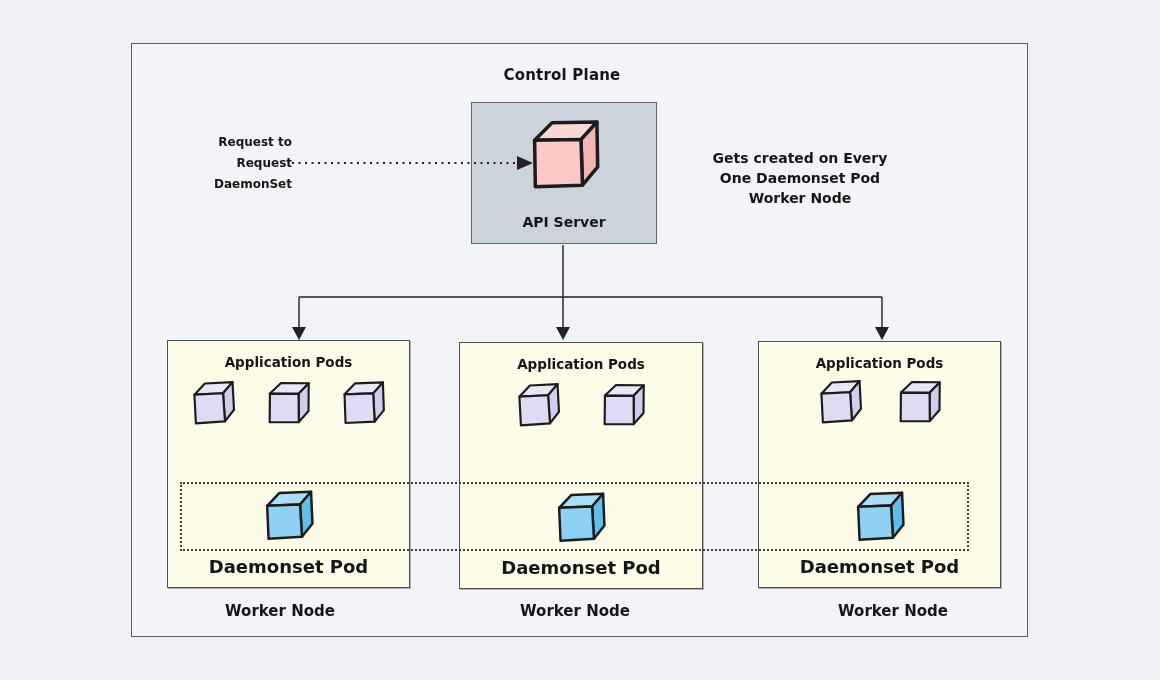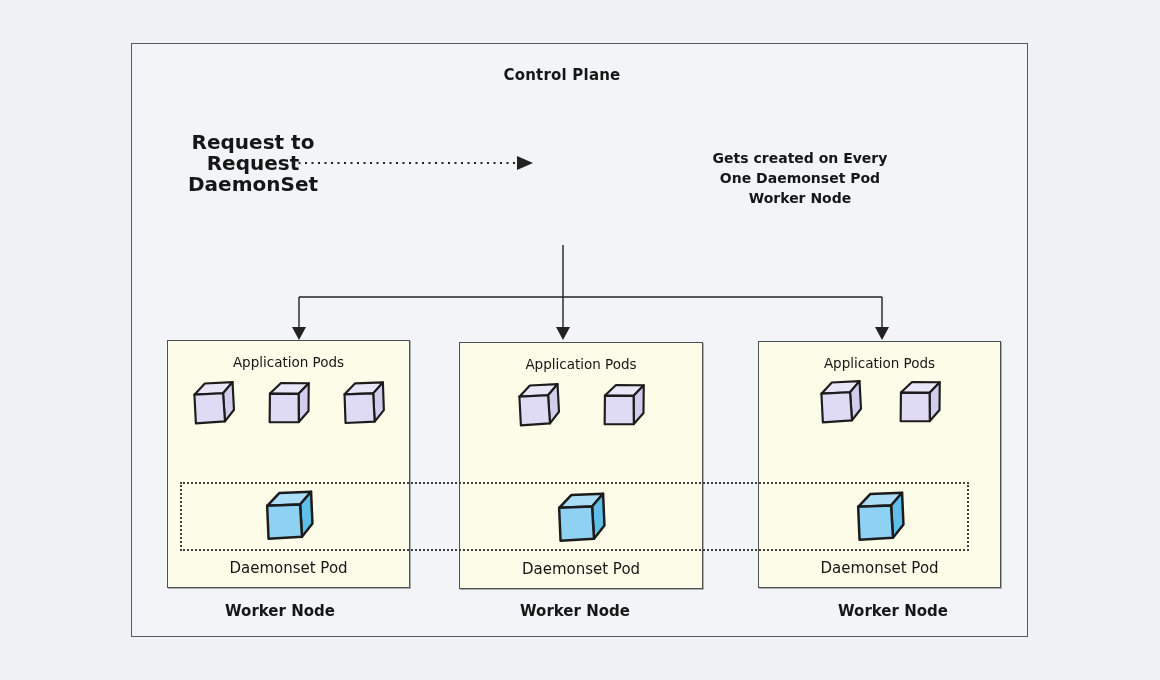--- a/index.html
+++ b/index.html
@@ -36,60 +36,60 @@
   }
   .api-cube{position:absolute;left:55px;top:13px;width:76px;height:76px;}
   .api-label{
     position:absolute;left:50%;bottom:13px;transform:translateX(-50%);
     font-size:14px;font-weight:600;white-space:nowrap;
   }
 
   
   .request-note{
     position:absolute;left:253px;top:132px;transform:translateX(-50%);
-    text-align:center;font-size:20px;font-weight:600;line-height:21px;z-index:3;
+    text-align:right;font-size:12px;font-weight:600;line-height:21px;z-index:3;
   }
   .side-note{
     position:absolute;left:800px;top:148px;transform:translateX(-50%);
     text-align:center;font-size:14px;font-weight:600;line-height:20px;z-index:3;
   }
 
   
   .worker-box{
     position:absolute;width:243px;height:248px;
     background:var(--worker-bg,#fdfce9);
     border:1.6px solid var(--worker-border,#4b5054);
     box-shadow:1px 1px 0 rgba(90,90,90,.45);
     box-sizing:border-box;z-index:2;
   }
   .worker-box.w1{left:167px;top:340px;}
   .worker-box.w2{left:459px;top:342px;width:244px;height:247px;}
   .worker-box.w3{left:758px;top:341px;height:247px;}
   .node-title{
     position:absolute;left:50%;top:13px;transform:translateX(-50%);
-    font-size:13.5px;font-weight:400;white-space:nowrap;
+    font-size:13.5px;font-weight:700;white-space:nowrap;
   }
   .pods-row{
     position:absolute;left:0;right:0;top:38px;
     display:flex;justify-content:center;align-items:flex-start;gap:28px;
   }
   .w2 .pods-row{gap:38px;}
   .w3 .pods-row{gap:32px;top:36px;}
   .cube{display:block;}
   .pods-row .cube{width:47px;height:47px;}
   .pods-row .cube:nth-child(1){transform:rotate(-2deg);}
   .pods-row .cube:nth-child(2){transform:rotate(1.5deg);}
   .pods-row .cube:nth-child(3){transform:rotate(-1deg);}
   .daemon-cube{
     position:absolute;left:50%;top:147px;margin-left:-27px;
     width:54px;height:54px;transform:rotate(-1.5deg);z-index:7;
   }
   .daemon-label{
     position:absolute;left:50%;bottom:10px;transform:translateX(-50%);
-    font-size:15px;font-weight:400;white-space:nowrap;
+    font-size:18px;font-weight:700;white-space:nowrap;
   }
   .worker-caption{
     position:absolute;top:602px;transform:translateX(-50%);
     font-size:15px;font-weight:600;white-space:nowrap;z-index:3;
   }
 
   
   .dotted-band{
     position:absolute;left:180px;top:482px;width:789px;height:69px;
     border:2px dotted #3e3e3e;box-sizing:border-box;
@@ -122,20 +122,26 @@
     </symbol>
   </defs>
 </svg>
 
 <div class="canvas">
 
   <div class="outer-frame"></div>
 
   <div class="label control-plane-label">Control Plane</div>
 
+  <div class="api-box">
+    <svg class="cube cube-pink api-cube" viewBox="0 0 50 50">
+        <use href="#cube"></use>
+      </svg>
+    <div class="api-label">API Server</div>
+  </div>
 
   <div class="request-note">
     <div>Request to</div>
     <div>Request</div>
     <div>DaemonSet</div>
   </div>
 
   <div class="side-note">
     <div>Gets created on Every</div>
     <div>One Daemonset Pod</div>

